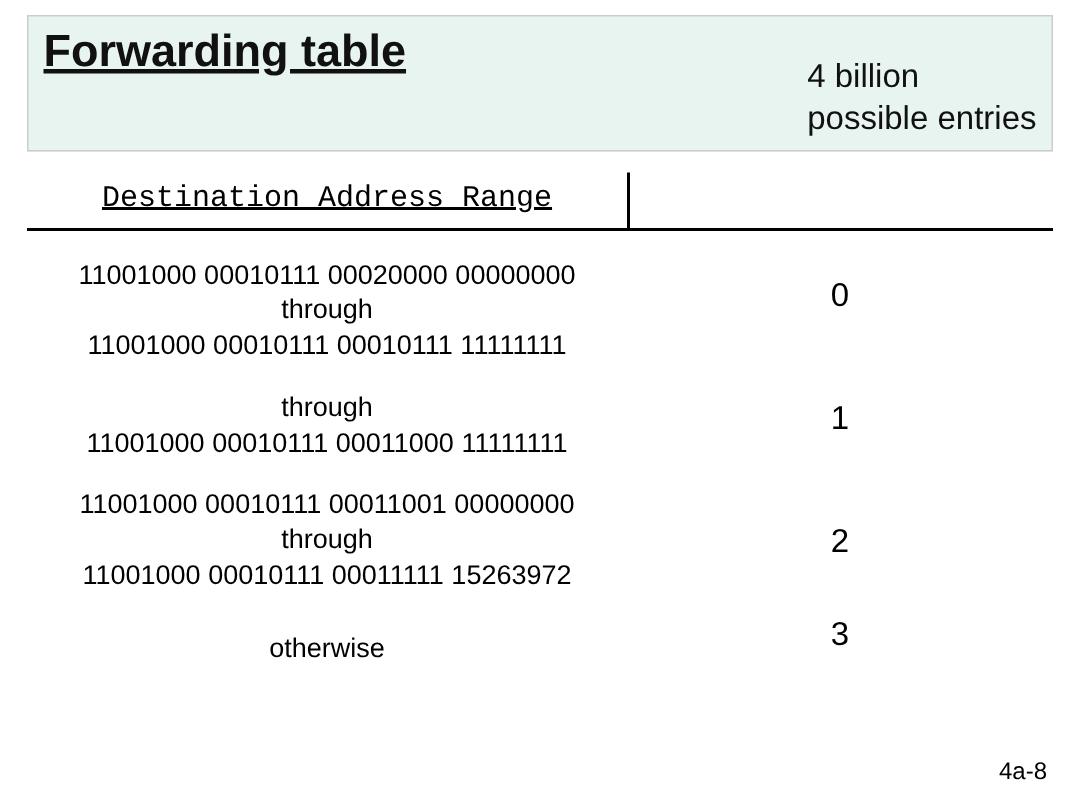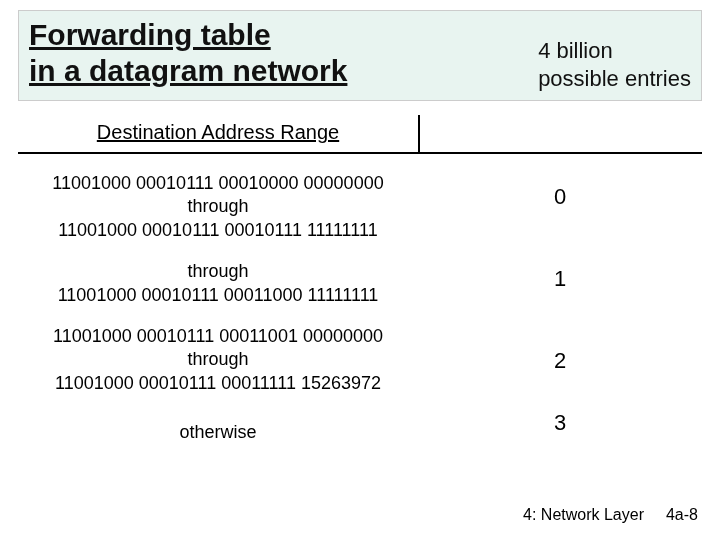--- a/index.html
+++ b/index.html
@@ -6,56 +6,55 @@
   html, body { width: 720px; height: 540px; background: #fff; font-family: "Comic Sans MS", "Comic Sans", cursive, sans-serif; }
   .slide { width: 720px; height: 540px; position: relative; padding: 10px 18px 0 18px; }
   .title-box { background: #e8f4f0; border: 1px solid #ccc; padding: 6px 10px 8px 10px; display: flex; align-items: flex-start; justify-content: space-between; margin-bottom: 14px; }
   .title-text { font-size: 30px; font-weight: bold; color: #111; text-decoration: underline; line-height: 1.2; }
   .annot { font-size: 22px; color: #111; line-height: 1.25; margin-top: 20px; padding-left: 4px; }
   .table-wrap { display: flex; }
   .col-left { width: 400px; text-align: center; }
   .col-right { flex: 1; text-align: center; }
   .hdr-row { display: flex; border-bottom: 2px solid #000; }
   .vline { width: 2px; background: #000; align-self: stretch; }
-  .hdr { font-size: 20px; text-decoration: underline; padding: 6px 0 8px 0; }
+  .hdr { font-size: 20px; text-decoration: underline; padding: 6px 0 8px 0; font-family: Liberation Mono, monospace; }
   .body-rows { display: flex; }
   .body-left { width: 400px; text-align: center; }
   .body-right { flex: 1; text-align: center; }
   .range-group { font-size: 18px; line-height: 1.3; padding-top: 18px; }
   .iface { font-size: 22px; padding-top: 30px; }
   .otherwise { padding-top: 26px; text-align: center; }
   .footer { position: absolute; right: 22px; bottom: 16px; font-size: 16px; display: flex; gap: 22px; }
 </style>
 </head>
 <body>
 
 <div class="slide">
 
   <div class="title-box">
     <div class="title-text">
       <span>Forwarding table</span><br>
-      <span>in a datagram network</span>
     </div>
     <div class="annot">
       <span>4 billion</span><br>
       <span>possible entries</span>
     </div>
   </div>
 
   <div class="table-wrap">
     <div style="width:100%">
       <div class="hdr-row">
         <div class="col-left hdr">Destination Address Range</div>
         <div class="vline"></div>
       </div>
 
       <div class="body-rows">
         <div class="body-left">
           <div class="range-group">
-            <div>11001000 00010111 00010000 00000000</div>
+            <div>11001000 00010111 00020000 00000000</div>
             <div>through</div>
             <div>11001000 00010111 00010111 11111111</div>
           </div>
           <div class="range-group">
             <div>through</div>
             <div>11001000 00010111 00011000 11111111</div>
           </div>
           <div class="range-group">
             <div>11001000 00010111 00011001 00000000</div>
             <div>through</div>
@@ -69,17 +68,16 @@
           <div class="iface">0</div>
           <div class="iface" style="padding-top:56px">1</div>
           <div class="iface" style="padding-top:56px">2</div>
           <div class="iface" style="padding-top:36px">3</div>
         </div>
       </div>
     </div>
   </div>
 
   <div class="footer">
-    <span>4: Network Layer</span>
     <span>4a-8</span>
   </div>
 
 </div>
 
 </body></html>

